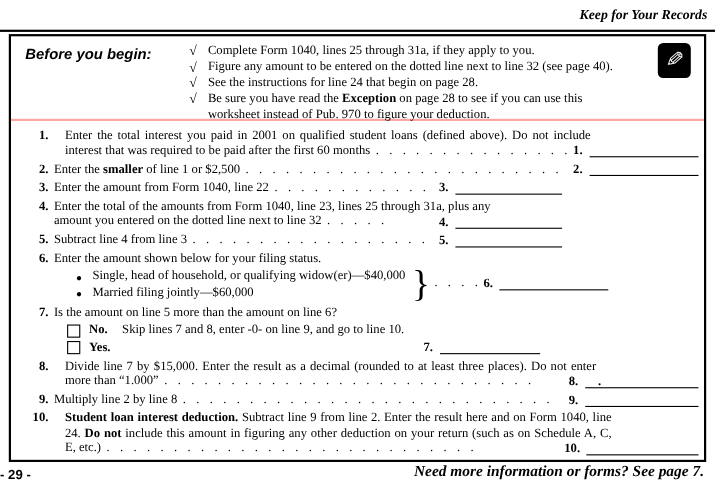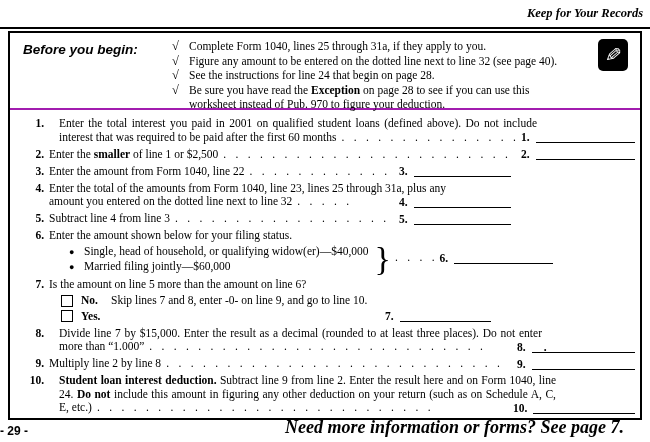--- a/index.html
+++ b/index.html
@@ -9,21 +9,21 @@
   }
   
   .hdr{position:absolute;top:0;left:0;right:0;height:27px;border-bottom:2px solid #000;}
   .hdr-title{position:absolute;left:7px;top:5px;font-family:"Liberation Sans",sans-serif;
     font-weight:bold;font-size:13.5px;letter-spacing:.1px;}
   .hdr-title .t2{margin-left:10px;}
   .hdr-keep{position:absolute;right:7px;top:6px;font-style:italic;font-weight:bold;font-size:12.5px;}
   
   .box{position:absolute;left:8px;right:8px;top:31px;bottom:22px;border:2px solid #000;}
   
-  .begin{position:relative;border-bottom:2px solid #a21caf;padding:6px 10px 3px 12px;height:77px;box-sizing:border-box;}
+  .begin{position:relative;border-bottom:2px solid #fca5a5;padding:6px 10px 3px 12px;height:77px;box-sizing:border-box;}
   .begin-label{position:absolute;left:13px;top:9px;font-family:"Liberation Sans",sans-serif;
     font-style:italic;font-weight:bold;font-size:13.5px;}
   .checklist{margin-left:150px;width:392px;font-size:11.5px;line-height:14.2px;}
   .citem{display:flex;margin-bottom:.5px;}
   .check{width:17px;flex:none;font-size:12.5px;}
   .pencil{position:absolute;right:12px;top:6px;width:30px;height:32px;background:#000;border-radius:5px;
     color:#fff;display:flex;align-items:center;justify-content:center;}
   .pencil span{font-size:20px;transform:scaleX(-1) rotate(-4deg);line-height:1;}
   
   .worksheet{padding:7px 8px 0 12px;font-size:11.5px;line-height:13.6px;}
@@ -50,21 +50,21 @@
   .brace{font-size:34px;font-weight:normal;margin:0 2px 0 6px;line-height:30px;}
   .answer6{display:flex;align-items:flex-end;width:160px;padding-bottom:4px;}
   .answer6 .dots{margin:0 5px 0 2px;}
   
   .subrow{display:flex;position:relative;margin:2px 0 0 12px;align-items:flex-end;}
   .cb{width:10px;height:10px;border:1.4px solid #000;flex:none;margin-right:8px;align-self:center;background:#fff;}
   .sublabel{font-weight:bold;width:30px;flex:none;}
   
   .pageno{position:absolute;bottom:4px;left:0;width:650px;
     font-family:"Liberation Sans",sans-serif;font-weight:bold;font-size:12px;}
-  .note{position:absolute;bottom:4px;right:26px;font-style:italic;font-weight:bold;font-size:18px;}
+  .note{position:absolute;bottom:4px;right:10px;font-style:italic;font-weight:bold;font-size:14px;}
 </style>
 </head>
 <body>
 
 <div class="hdr">
   <span class="hdr-keep">Keep for Your Records</span>
 </div>
 
 <div class="box">
 

